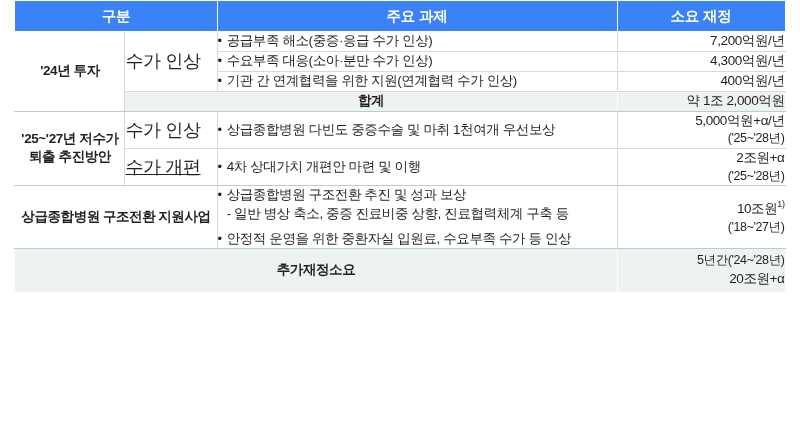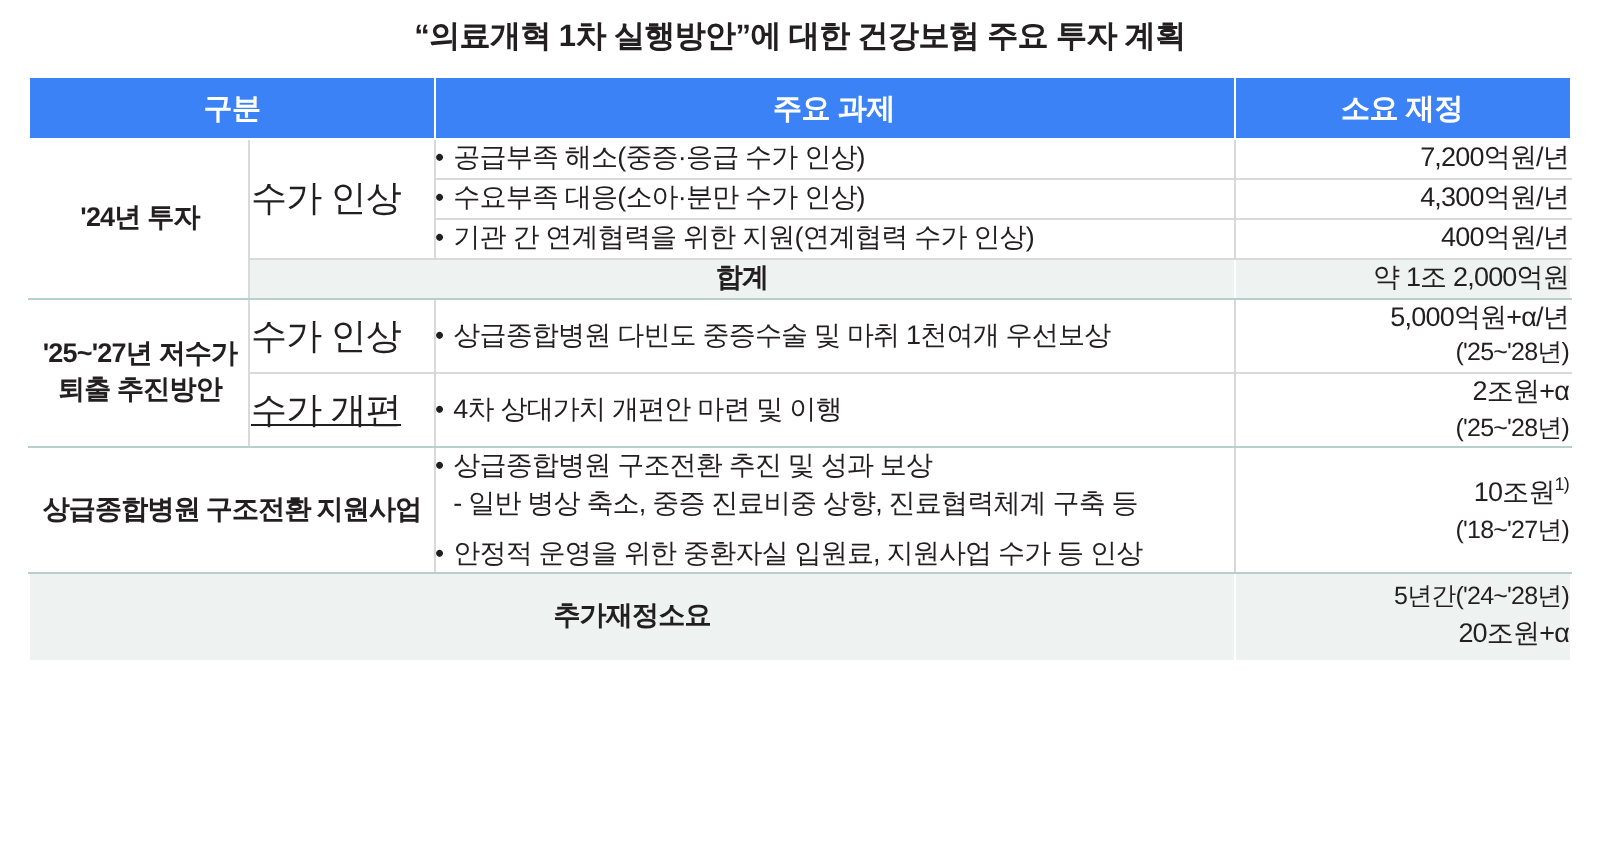--- a/index.html
+++ b/index.html
@@ -130,21 +130,20 @@
   }
   .rightline {
     border-right: 1px solid #d9d9d9 !important;
   }
 </style>
 </head>
 <body>
 
 <div class="page">
 
-  <div class="title">“의료개혁 1차 실행방안”에 대한 건강보험 주요 투자 계획</div>
 
   <table class="plan">
     <colgroup>
       <col style="width:110px">
       <col style="width:92px">
       <col style="width:400px">
       <col style="width:168px">
     </colgroup>
     <thead>
       <tr>
@@ -225,21 +224,21 @@
         <td class="cell c-cat rightline" colspan="2" style="border-bottom:1px solid #b9cfcb;font-family:Liberation Serif, serif;">상급종합병원 구조전환
 지원사업</td>
         <td class="cell c-task rightline" style="border-bottom:1px solid #b9cfcb;">
           <div class="bullet-line">
             <span class="dot">•</span>
             <span class="btext">상급종합병원 구조전환 추진 및 성과 보상
 - 일반 병상 축소, 중증 진료비중 상향, 진료협력체계 구축 등</span>
           </div>
           <div class="bullet-line">
             <span class="dot">•</span>
-            <span class="btext">안정적 운영을 위한 중환자실 입원료, 지원사업 수가 등 인상</span>
+            <span class="btext">안정적 운영을 위한 중환자실 입원료, 수요부족 수가 등 인상</span>
           </div>
         </td>
         <td class="cell c-amt" style="border-bottom:1px solid #b9cfcb;">
           <span class="amt-main"><span>10조원</span><span class="sup">1)</span></span>
           <span class="amt-sub">('18~'27년)</span>
         </td>
       </tr>
 
       <tr>
         <td class="cell final-label shade" colspan="3" style="height:44px;">추가재정소요</td>

